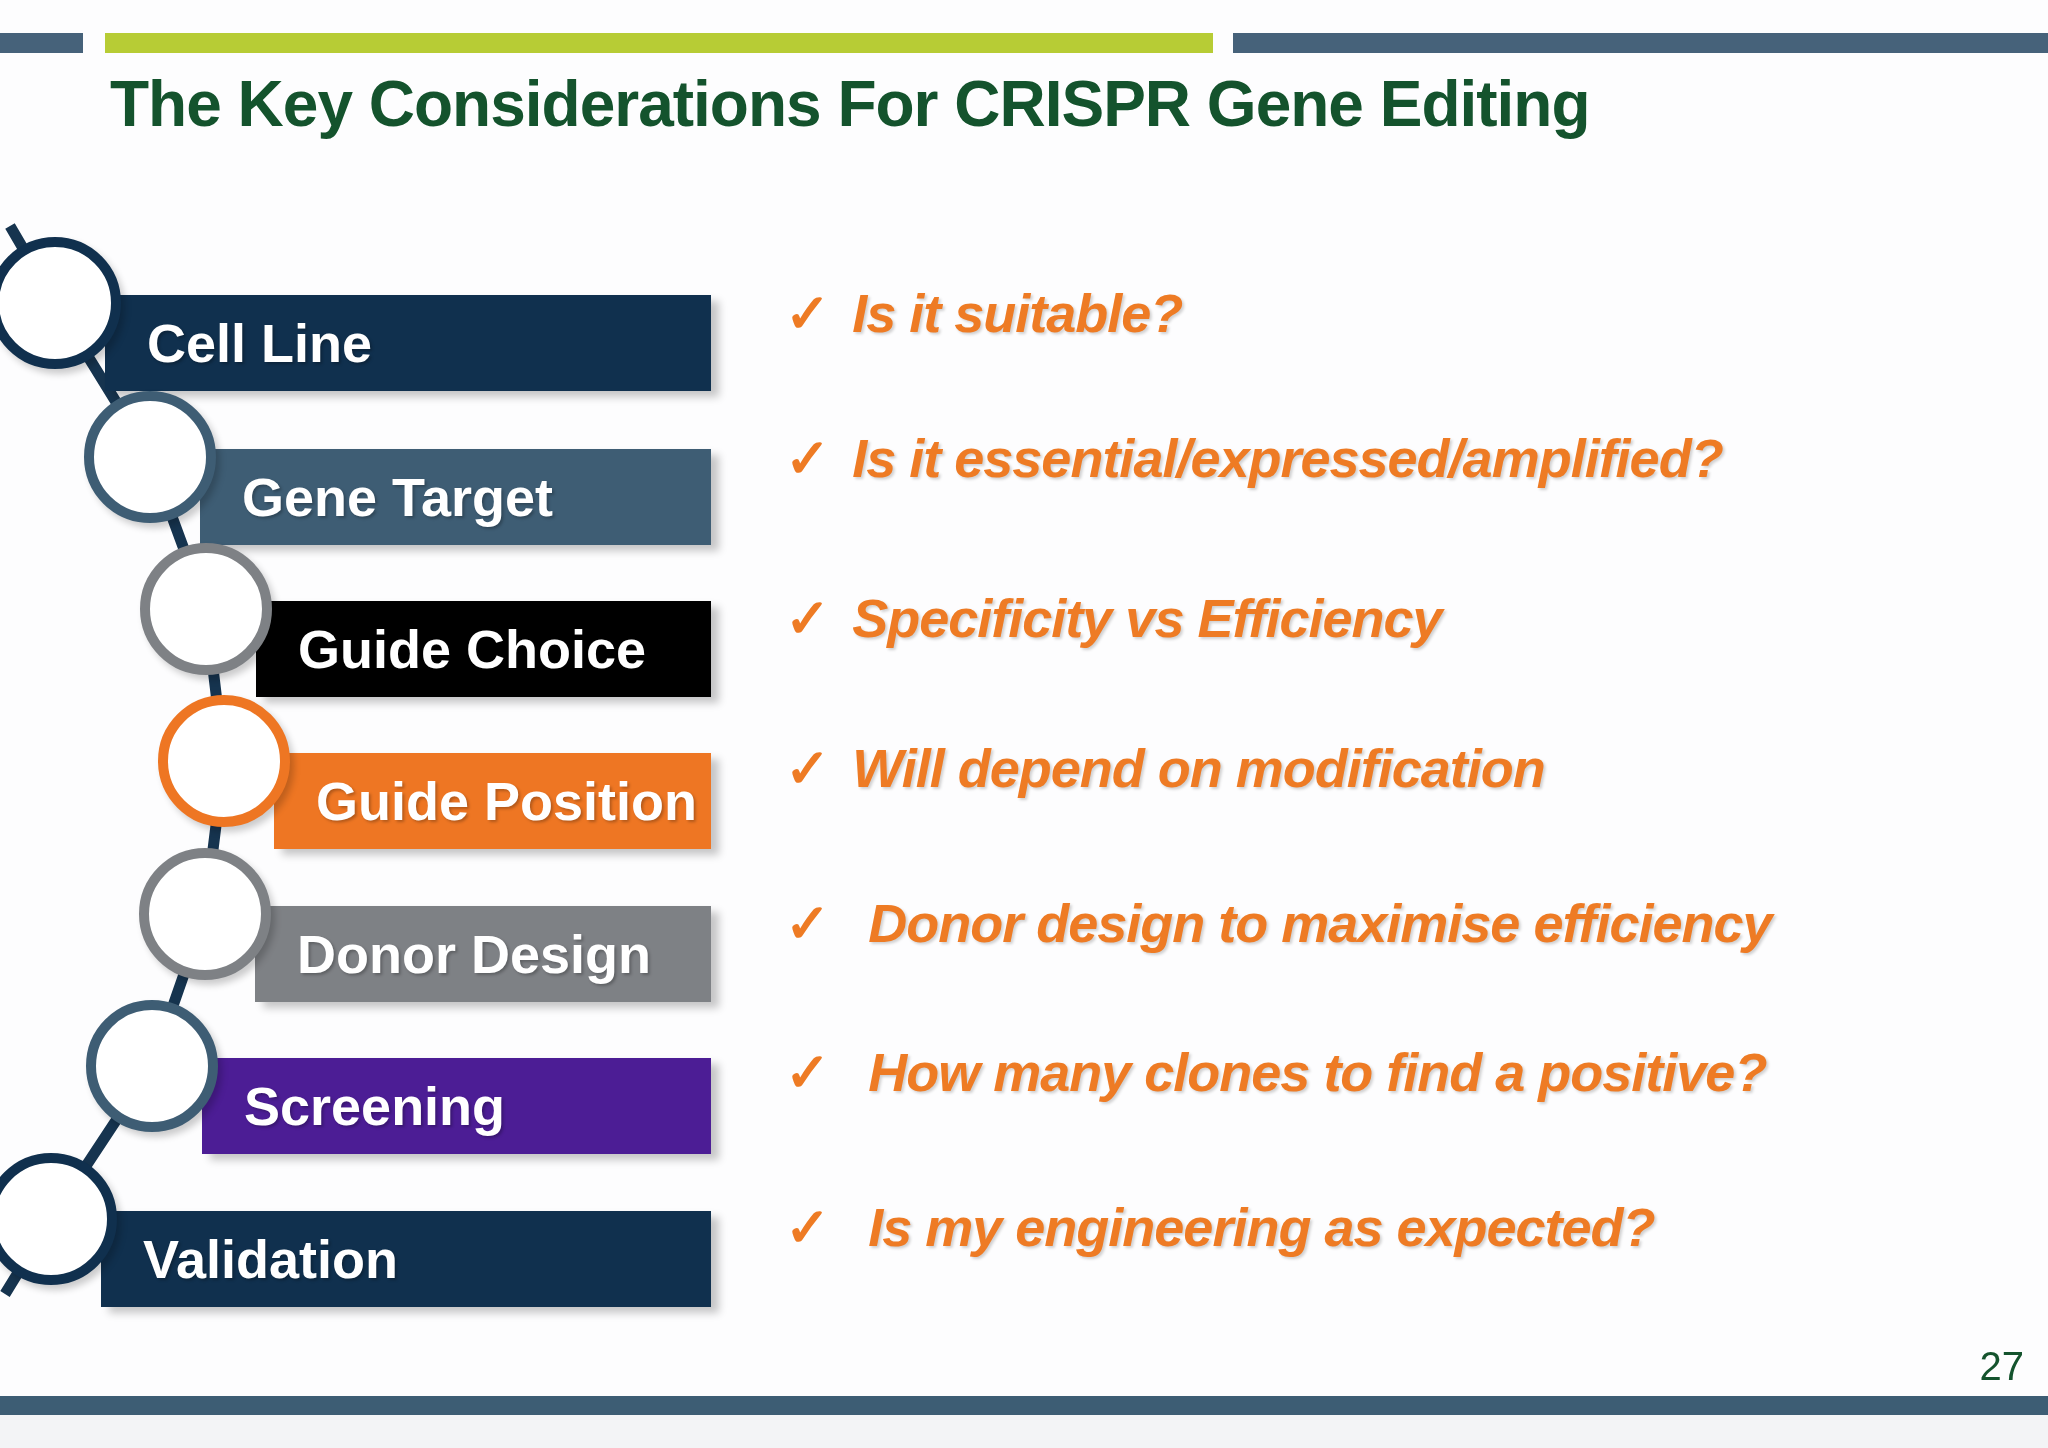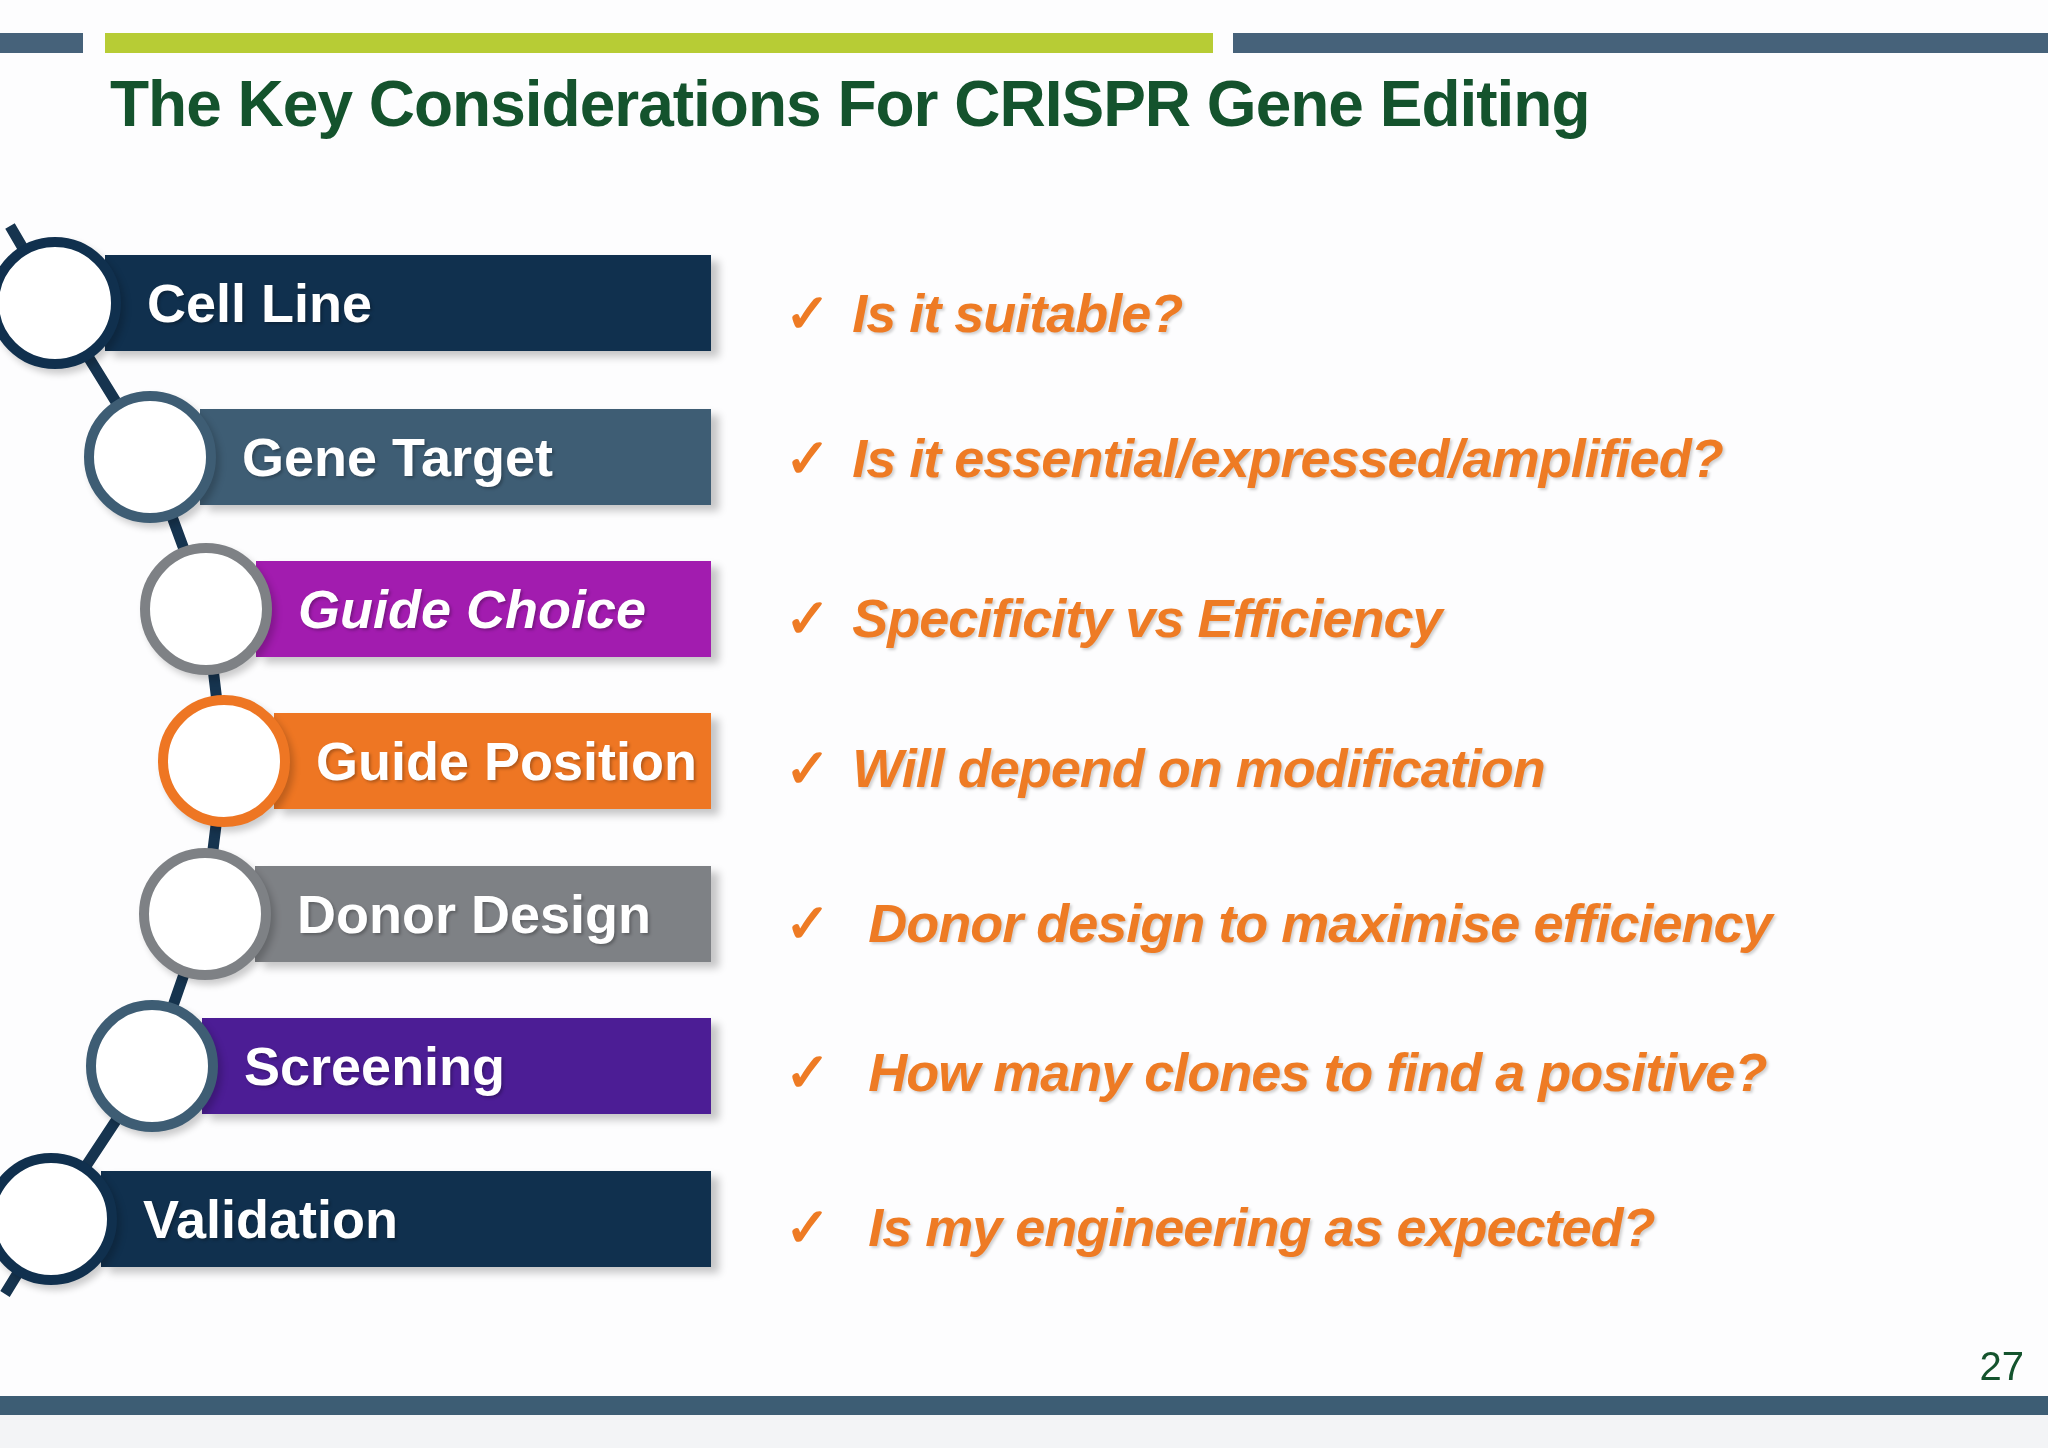--- a/index.html
+++ b/index.html
@@ -21,20 +21,21 @@
     white-space:nowrap;
   }
 
   
   .connector{position:absolute;left:0;top:0;pointer-events:none;}
 
   
   .bar{
     position:absolute;height:96px;display:flex;align-items:center;
     box-shadow:8px 6px 8px rgba(0,0,0,0.22);
+    margin-top:40px;
   }
   .bar-label{
     padding-left:42px;color:#ffffff;font-size:54px;font-weight:700;
     white-space:nowrap;letter-spacing:0px;
     text-shadow:2px 2px 3px rgba(0,0,0,0.25);
   }
   .b1{left:105px;top:255px;width:606px;}
   .b2{left:200px;top:409px;width:511px;}
   .b3{left:256px;top:561px;width:455px;}
   .b4{left:274px;top:713px;width:437px;}
@@ -94,21 +95,21 @@
 <svg class="connector" width="2048" height="1448">
   <polyline points="10,226 55,303 150,457 206,609 224,761 205,914 152,1066 51,1219 5,1294" fill="none" stroke="#16344f" stroke-width="11" stroke-linejoin="round"></polyline>
 </svg>
 
 <div class="bar b1" style="background-color: rgb(16, 48, 78);">
     <span class="bar-label">Cell Line</span>
   </div>
 <div class="bar b2" style="background-color: rgb(62, 93, 116);">
     <span class="bar-label">Gene Target</span>
   </div>
-<div class="bar b3" style="background-color: #a21caf; font-style: italic;">
+<div class="bar b3" style="background-color: #000000;">
     <span class="bar-label">Guide Choice</span>
   </div>
 <div class="bar b4" style="background-color: rgb(238, 118, 35);">
     <span class="bar-label">Guide Position</span>
   </div>
 <div class="bar b5" style="background-color: rgb(126, 129, 133);">
     <span class="bar-label">Donor Design</span>
   </div>
 <div class="bar b6" style="background-color: #4c1d95;">
     <span class="bar-label">Screening</span>

